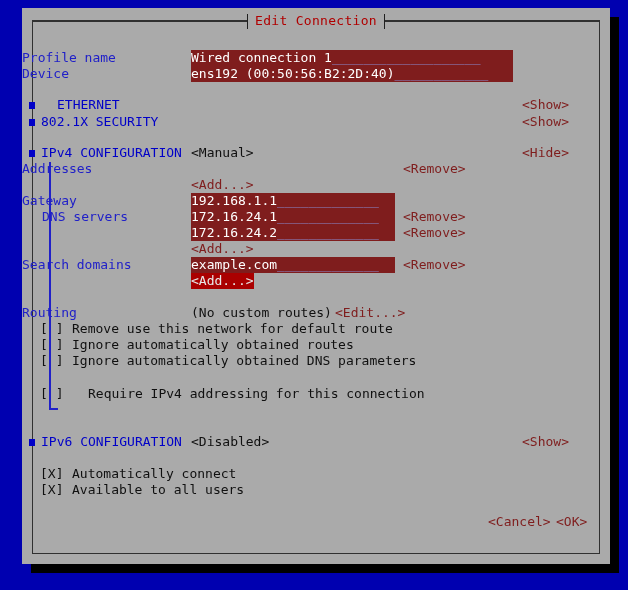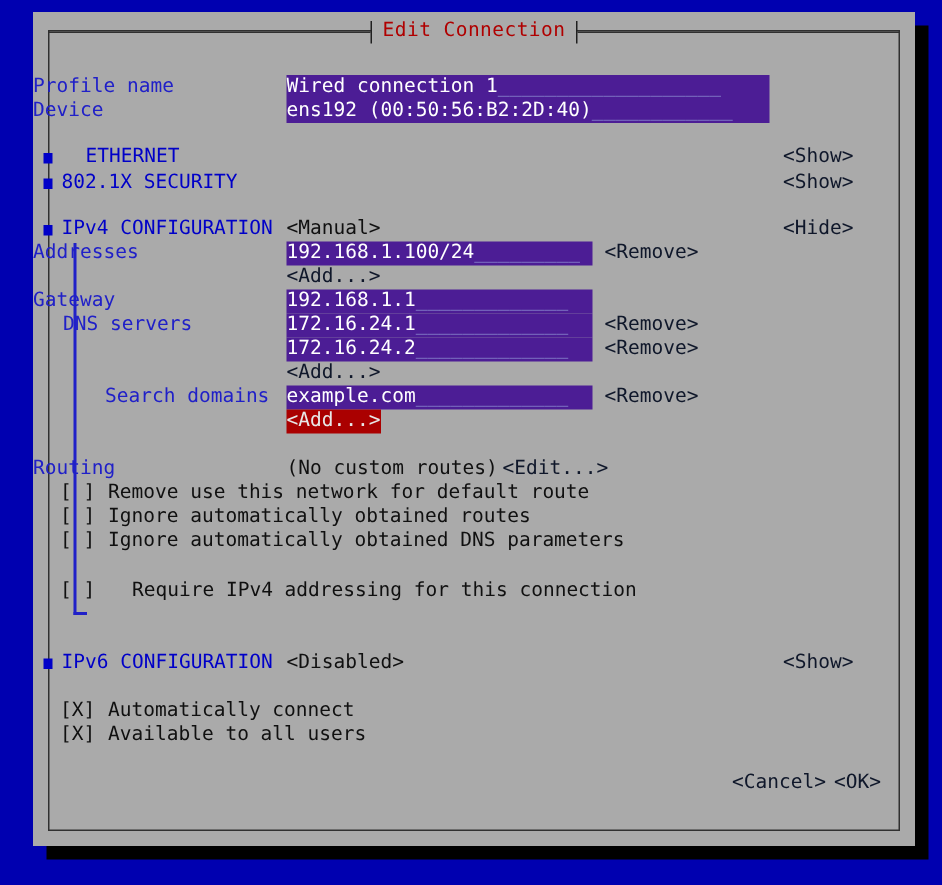--- a/index.html
+++ b/index.html
@@ -89,33 +89,33 @@
     width: 163px;
     color: #2020c8;
     white-space: pre;
   }
 
   
   .field {
     position: absolute;
     left: 169px;
     height: 16px;
-    background: #4c1d95;
+    background: #7f1d1d;
     color: #c8c8d8;
     white-space: pre;
     overflow: hidden;
     box-sizing: border-box;
     padding: 0;
   }
   .field .val  { color: #ffffff; }
   .field .pad  { color: #8a8ad0; }
 
   .action {
     position: absolute;
-    color: #0f172a;
+    color: #7f1d1d;
     white-space: pre;
   }
   .action.red {
     background: #aa0000;
     color: #e8e8e8;
   }
 
   
   .bullet {
     position: absolute;
@@ -171,37 +171,36 @@
 
   <div class="bullet" style="left:7px; top:142px;"></div>
   <div class="row blue" style="left:19px; top:137px;text-align:center;">IPv4 CONFIGURATION</div>
   <div class="row dark" style="left:169px; top:137px;">&lt;Manual&gt;</div>
   <div class="action" style="left:500px; top:137px;">&lt;Hide&gt;</div>
 
   <div id="guide"></div>
   <div id="guide-foot"></div>
 
   <div class="flabel" style="left:0px; top:153px;">Addresses</div>
-  <div class="field" style="top:153px; width:204px;"><span class="val">192.168.1.100/24</span><span class="pad">_________</span></div>
   <div class="action" style="left:381px; top:153px;">&lt;Remove&gt;</div>
   <div class="action" style="left:169px; top:169px;">&lt;Add...&gt;</div>
 
   <div class="flabel" style="left:0px; top:185px;">Gateway</div>
   <div class="field" style="top:185px; width:204px;"><span class="val">192.168.1.1</span><span class="pad">_____________</span></div>
 
   <div class="flabel" style="left:0px; top:201px;padding-left:20px;">DNS servers</div>
   <div class="field" style="top:201px; width:204px;"><span class="val">172.16.24.1</span><span class="pad">_____________</span></div>
   <div class="action" style="left:381px; top:201px;">&lt;Remove&gt;</div>
 
   <div class="field" style="top:217px; width:204px;"><span class="val">172.16.24.2</span><span class="pad">_____________</span></div>
   <div class="action" style="left:381px; top:217px;">&lt;Remove&gt;</div>
 
   <div class="action" style="left:169px; top:233px;">&lt;Add...&gt;</div>
 
-  <div class="flabel" style="left:0px; top:249px;margin-left:48px;">Search domains</div>
+  <div class="flabel" style="left:0px; top:249px;">Search domains</div>
   <div class="field" style="top:249px; width:204px;"><span class="val">example.com</span><span class="pad">_____________</span></div>
   <div class="action" style="left:381px; top:249px;">&lt;Remove&gt;</div>
   <div class="action red" style="left:169px; top:265px;">&lt;Add...&gt;</div>
 
   <div class="flabel" style="left:0px; top:297px;">Routing</div>
   <div class="row dark" style="left:169px; top:297px;">(No custom routes)</div>
   <div class="action" style="left:313px; top:297px;">&lt;Edit...&gt;</div>
 
   <div class="row dark" style="left:18px; top:313px;">[ ]</div>
   <div class="row dark" style="left:50px; top:313px;">Remove use this network for default route</div>

